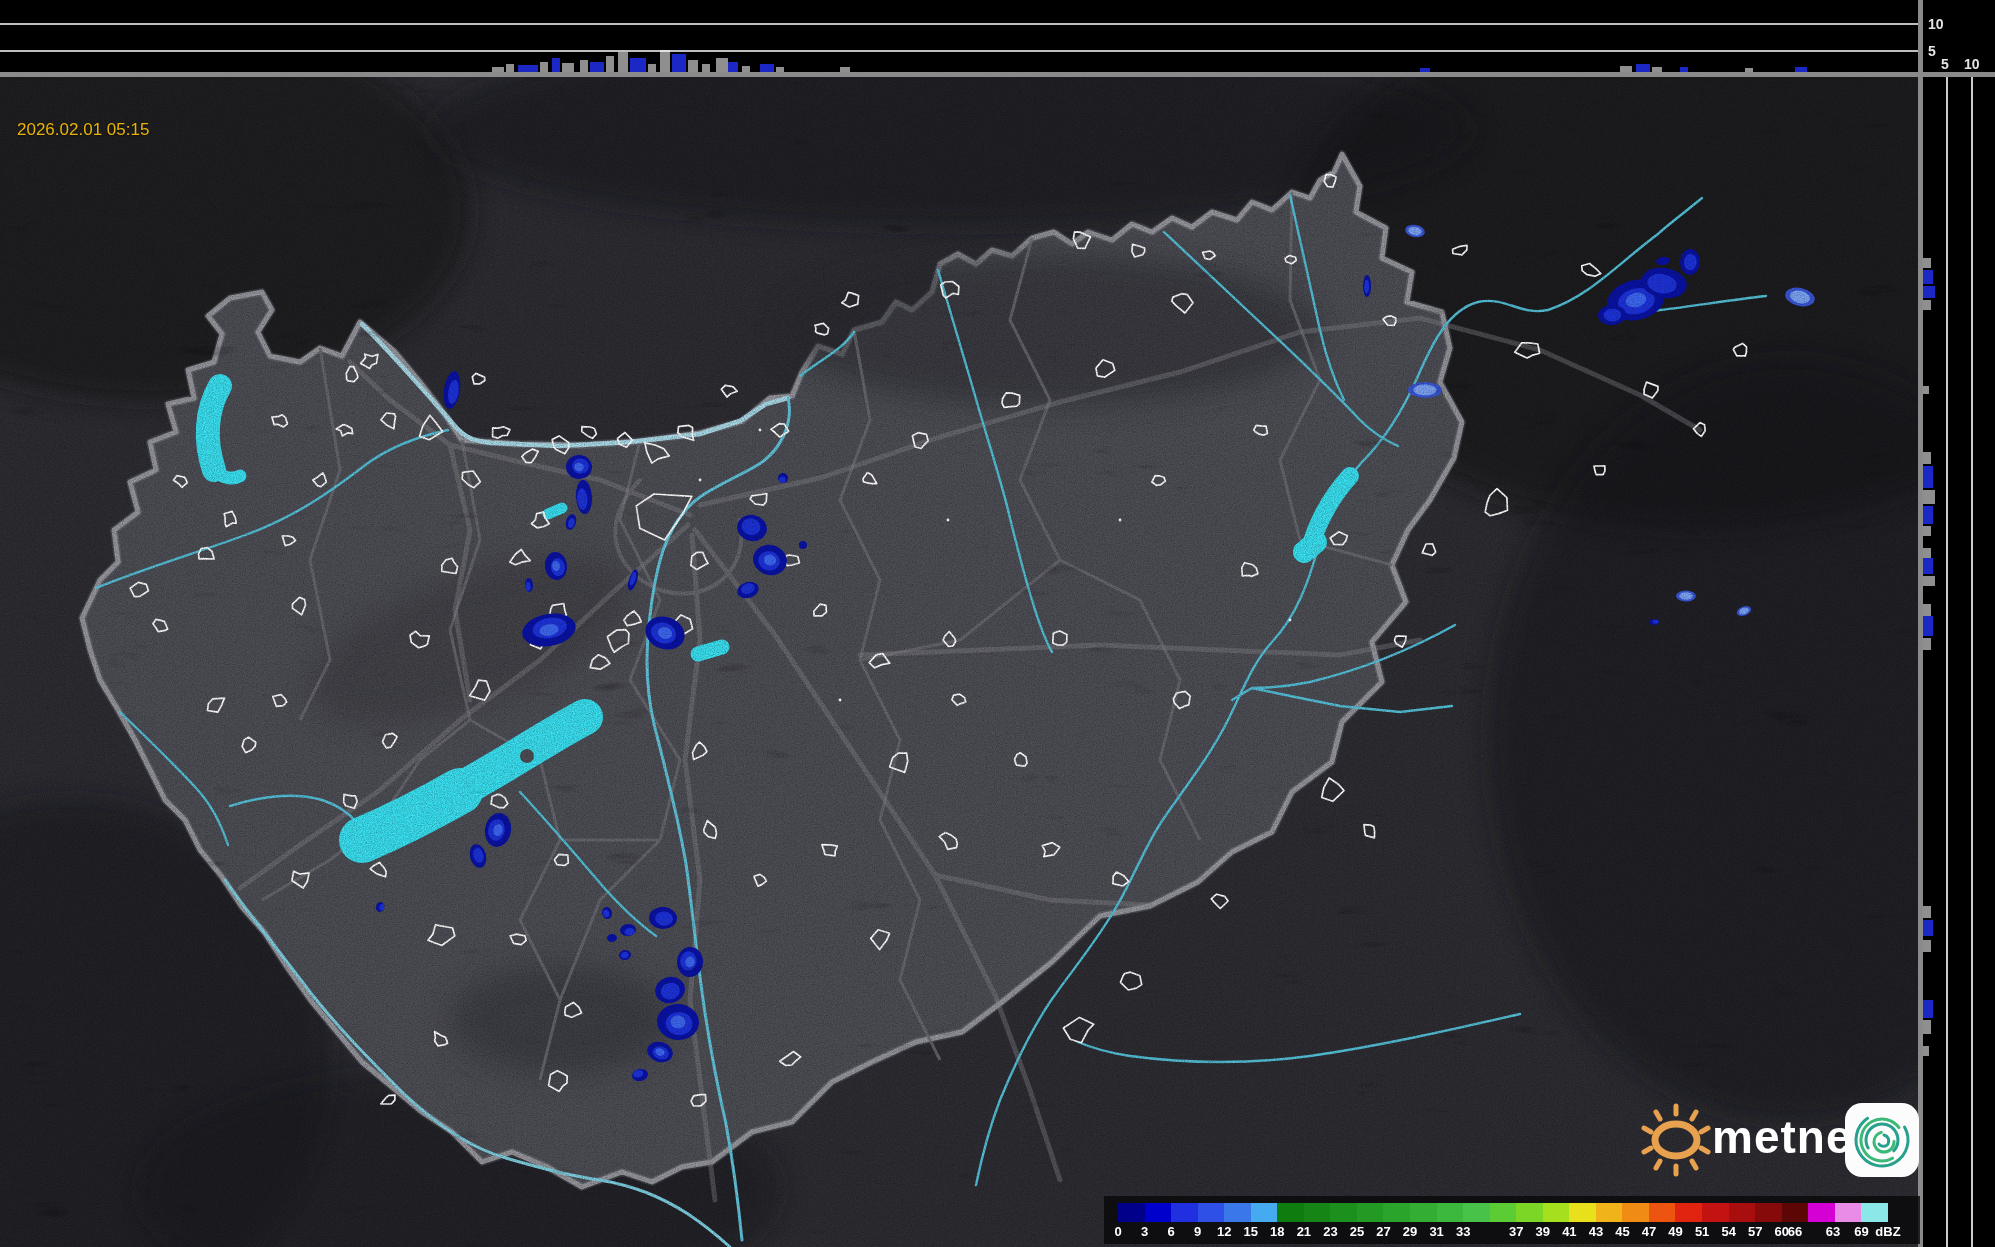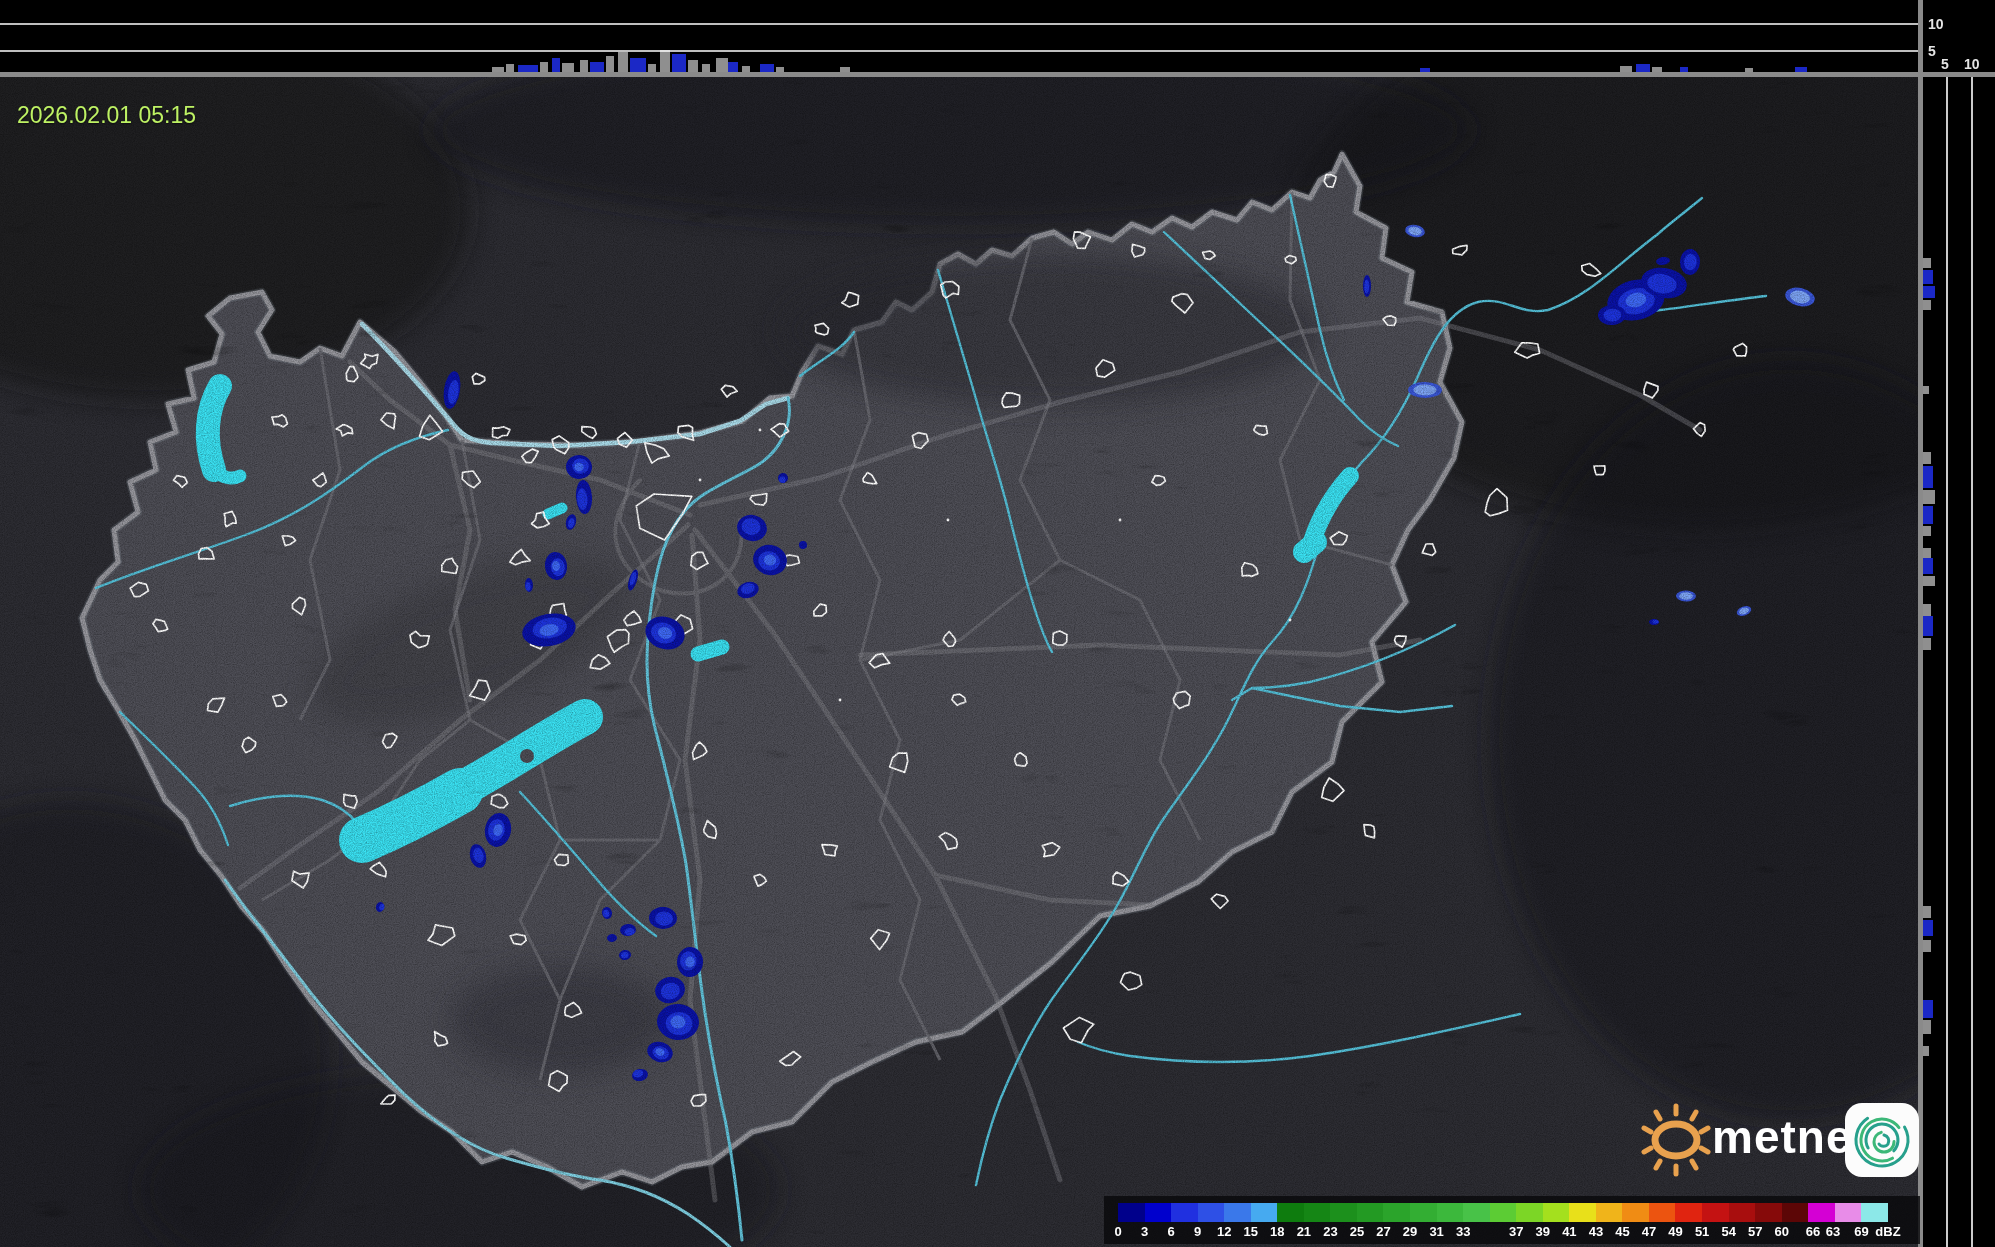--- a/index.html
+++ b/index.html
@@ -2,21 +2,21 @@
 <html><head>
 <meta charset="utf-8">
 <style>
   html,body{margin:0;padding:0;background:#000;}
   .stage{position:relative;width:1995px;height:1247px;background:#000;overflow:hidden;
          font-family:"Liberation Sans",sans-serif;}
   .map-svg{position:absolute;left:0;top:0;}
   .title-block{position:absolute;left:17px;top:92px;color:#f4f4f4;pointer-events:none;}
   .title{font-size:38px;font-weight:400;letter-spacing:.5px;line-height:1.1;
          text-shadow:0 1px 2px rgba(0,0,0,.6);}
-  .timestamp{font-size:23px;margin-top:10px;color:#bef264;text-shadow:0 1px 2px rgba(0,0,0,.6);}
+  .timestamp{font-size:17px;margin-top:28px;color:#eab308;text-shadow:0 1px 2px rgba(0,0,0,.6);}
   .axis-label{position:absolute;color:#e5e5e5;font-size:14px;font-weight:bold;line-height:1;}
   .cbar-panel{position:absolute;left:1104px;top:1196px;width:816px;height:48px;
               background:rgba(8,8,11,.82);}
   .cbar-swatches{position:absolute;left:14px;top:7px;width:770px;height:19px;display:flex;}
   .cbar-swatch{flex:1 1 auto;height:19px;}
   .cbar-labels{position:absolute;left:14px;top:28px;width:790px;height:16px;}
   .cbar-label{position:absolute;transform:translateX(-50%);color:#fff;font-size:13px;
               font-weight:bold;white-space:nowrap;}
   .logo{position:absolute;left:1638px;top:1096px;width:282px;height:84px;}
   .logo-text{position:absolute;left:74px;top:14px;color:#fff;font-size:46px;font-weight:bold;
@@ -565,21 +565,21 @@
         <span class="cbar-label" style="left: 451.379px;">41</span>
         <span class="cbar-label" style="left: 477.931px;">43</span>
         <span class="cbar-label" style="left: 504.483px;">45</span>
         <span class="cbar-label" style="left: 531.034px;">47</span>
         <span class="cbar-label" style="left: 557.586px; text-align: center;">49</span>
         <span class="cbar-label" style="left: 584.138px;">51</span>
         <span class="cbar-label" style="left: 610.69px;">54</span>
         <span class="cbar-label" style="left: 637.241px;">57</span>
         <span class="cbar-label" style="left: 663.793px;">60</span>
         <span class="cbar-label" style="left: 715px;">63</span>
-        <span class="cbar-label" style="left: 695px;">66</span>
+        <span class="cbar-label" style="left: 677px;">66</span>
         <span class="cbar-label" style="left: 743.448px;">69</span>
         <span class="cbar-label" style="left: 770px;">dBZ</span>
       </div>
   </div>
 
   <div class="logo">
     <svg width="74" height="84" style="position:absolute;left:0;top:0;">
       <g stroke="#e8a14e" stroke-width="5" stroke-linecap="round">
         <ellipse cx="38" cy="44" rx="21" ry="16" fill="none" stroke-width="7"></ellipse>
         <line x1="38" y1="10" x2="38" y2="18"></line>

